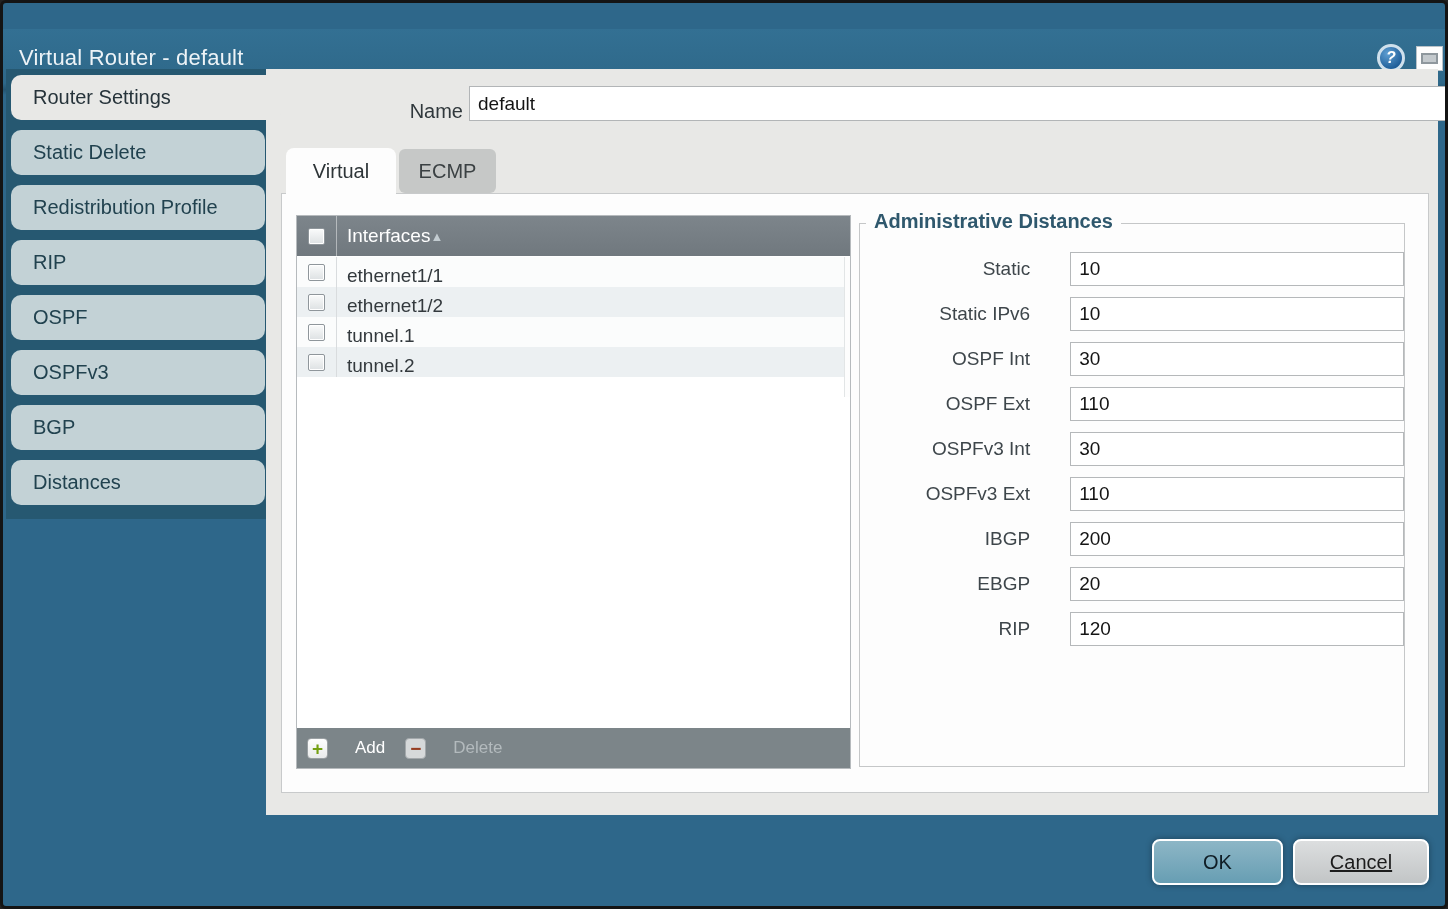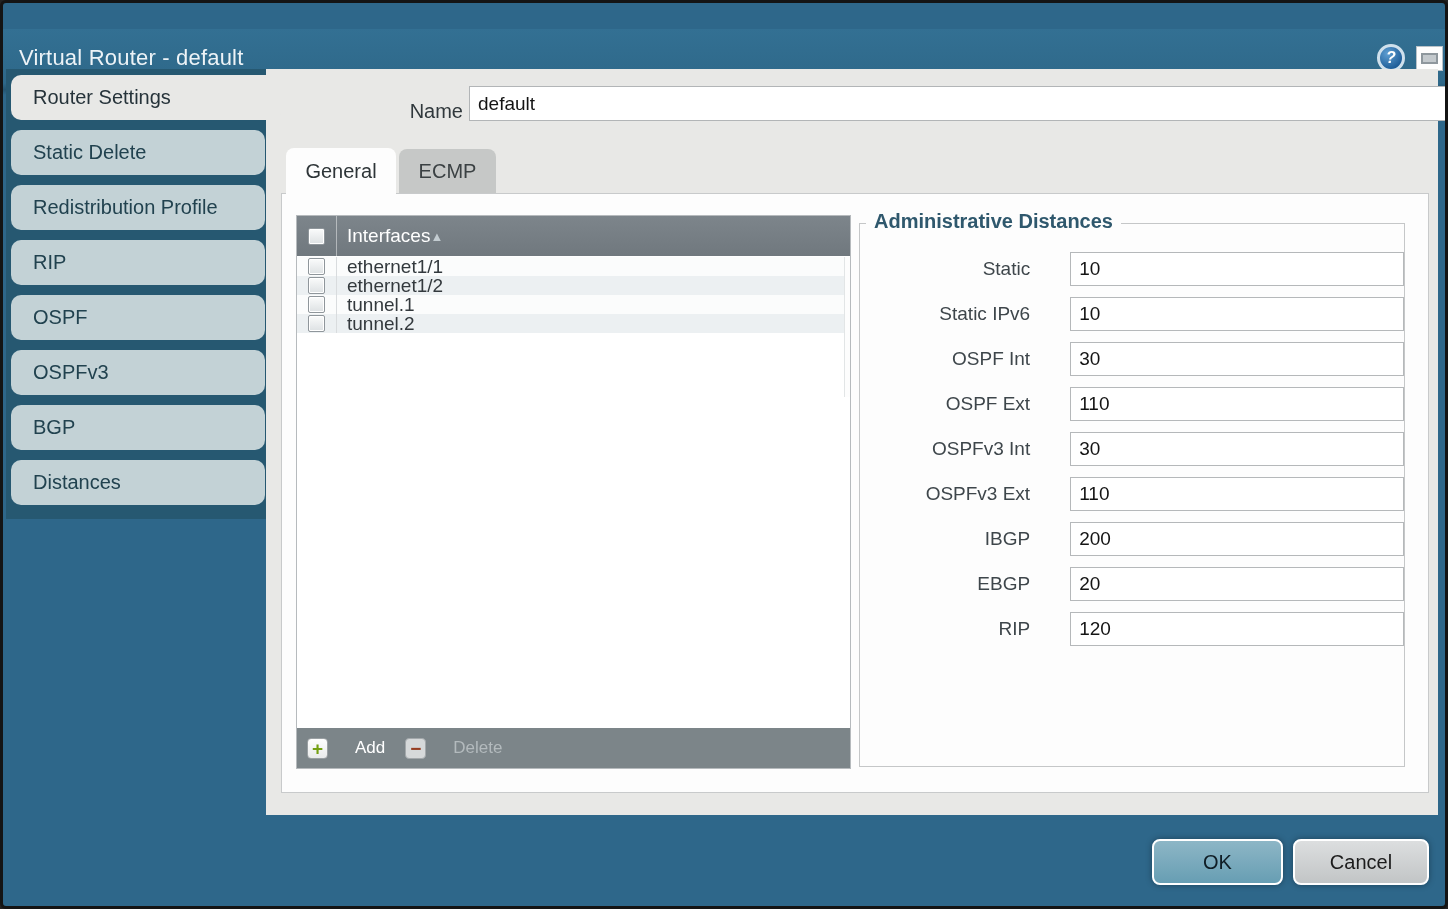--- a/index.html
+++ b/index.html
@@ -22,34 +22,34 @@
   .side-tab.active{width:270px;background:#e8e8e6;color:#26333a;position:relative;z-index:3;}
 
   
   .main{position:absolute;left:263px;top:66px;width:1172px;height:746px;background:#e8e8e6;}
   .name-label{position:absolute;left:0;top:25px;width:197px;text-align:right;font-size:20px;color:#30383c;line-height:35px;}
   .name-input{position:absolute;left:203px;top:17px;width:1145px;height:35px;border:1px solid #b2b5b7;background:#fff;
     font-size:19px;color:#141414;padding:0 8px;outline:none;}
 
   .ctab{position:absolute;border-radius:8px 8px 0 0;text-align:center;cursor:pointer;}
   .ctab.active{left:20px;top:79px;width:110px;height:46px;background:#fdfdfd;color:#2e3538;font-size:20px;line-height:46px;z-index:2;}
-  .ctab.inactive{left:133px;top:80px;width:97px;height:44px;background:#c6c8c7;color:#3b4143;font-size:20px;line-height:44px;}
+  .ctab.inactive{left:133px;top:80px;width:97px;height:44px;background:#c6c8c7;color:#3b4143;font-size:20px;line-height:44px;border-radius:6px;}
 
   .panel{position:absolute;left:15px;top:124px;width:1148px;height:600px;background:#fdfdfd;border:1px solid #c8cacb;}
 
   
   .iface-table{position:absolute;left:14px;top:21px;width:555px;height:554px;border:1px solid #b6babd;background:#fff;}
   .thead{position:absolute;left:0;top:0;width:100%;height:40px;background:linear-gradient(#7d858b,#70787e);display:flex;align-items:center;}
   .thead .cb-col{border-right:1px solid rgba(255,255,255,.45);height:100%;display:flex;align-items:center;justify-content:center;}
   .cb-col{width:40px;flex:0 0 40px;display:flex;align-items:center;justify-content:center;}
   .checkbox{width:17px;height:17px;border:1px solid #8f969b;border-radius:2px;background:linear-gradient(#fafbfb,#dde1e3);box-shadow:inset 0 0 0 1px #fff;cursor:pointer;}
   .th{color:#fff;font-size:19px;padding-left:10px;display:flex;align-items:center;gap:0;cursor:pointer;}
   .sort-arrow{font-size:13px;color:#c3ccd1;line-height:1;}
   .tbody{position:absolute;left:0;top:41px;width:100%;bottom:41px;background:#fff;}
-  .trow{display:flex;align-items:center;height:19px;font-size:19px;color:#33393d;cursor:pointer;}
+  .trow{display:flex;align-items:flex-end;height:30px;font-size:19px;color:#33393d;cursor:pointer;}
   .trow:nth-child(odd){background:#fbfcfc;}
   .trow:nth-child(even){background:#ecf0f2;}
   .trow .cb-col{border-right:1px solid #d9dcde;height:100%;}
   .cell{padding-left:10px;}
   .scroll-track{position:absolute;right:0;top:0;width:6px;height:140px;background:#fdfdfd;border-left:1px solid #e2e5e6;cursor:pointer;}
   .tfoot{position:absolute;left:0;bottom:0;width:100%;height:40px;background:#7c8589;display:flex;align-items:center;gap:20px;padding-left:10px;}
   .tool-btn{display:flex;align-items:center;gap:7px;cursor:pointer;}
   .icon-box{width:21px;height:21px;border-radius:4px;text-align:center;line-height:19px;font-size:19px;font-weight:bold;}
   .plus-box{background:linear-gradient(#fefefe,#e9ebeb);border:1px solid #9aa0a3;color:#74a012;}
   .minus-box{background:#d6d9da;border:1px solid #a3a8ab;color:#953d20;}
@@ -60,21 +60,21 @@
   .fieldset{position:absolute;left:577px;top:29px;width:546px;height:544px;border:1px solid #c5c7c8;}
   .legend{position:absolute;top:-14px;left:6px;background:#fdfdfd;padding:0 8px;font-size:20px;font-weight:bold;color:#2f586d;}
   .fields{padding-top:28px;}
   .field-row{display:flex;height:34px;margin-bottom:11px;gap:32px;}
   .f-label{width:182px;text-align:right;padding-right:8px;font-size:19px;color:#3e464b;line-height:34px;}
   .f-input{width:341px;height:34px;border:1px solid #b5b8ba;background:#fff;font-size:19px;color:#141414;padding:0 8px;outline:none;}
 
   
   .btn{position:absolute;top:836px;height:46px;border:2px solid #fff;border-radius:8px;font-size:20px;cursor:pointer;box-shadow:0 0 6px rgba(0,0,0,.35);}
   .btn.ok{left:1149px;width:131px;background:linear-gradient(#8db6c6,#679eb3);color:#0f1d25;}
-  .btn.cancel{left:1290px;width:136px;background:linear-gradient(#dcdedf,#c2c5c6);color:#1c1c1c;}
+  .btn.cancel{left:1290px;width:136px;background:linear-gradient(#dcdedf,#c2c5c6);color:#1c1c1c;text-decoration:underline;}
 </style>
 </head>
 <body>
 
 <div class="stage">
 
   <div class="titlebar">
     <span class="title">Virtual Router - default</span>
     <span class="help-icon">?</span>
     <span class="win-icon">
@@ -90,21 +90,21 @@
     <div class="side-tab">OSPF</div>
     <div class="side-tab">OSPFv3</div>
     <div class="side-tab">BGP</div>
     <div class="side-tab">Distances</div>
   </div>
 
   <div class="main">
     <label class="name-label">Name</label>
     <input class="name-input" value="default" style="">
 
-    <div class="ctab active">General</div>
+    <div class="ctab active">Virtual</div>
     <div class="ctab inactive">ECMP</div>
 
     <div class="panel">
 
       <div class="iface-table">
         <div class="thead">
           <span class="cb-col">
               <span class="checkbox"></span>
             </span>
           <span class="th">

